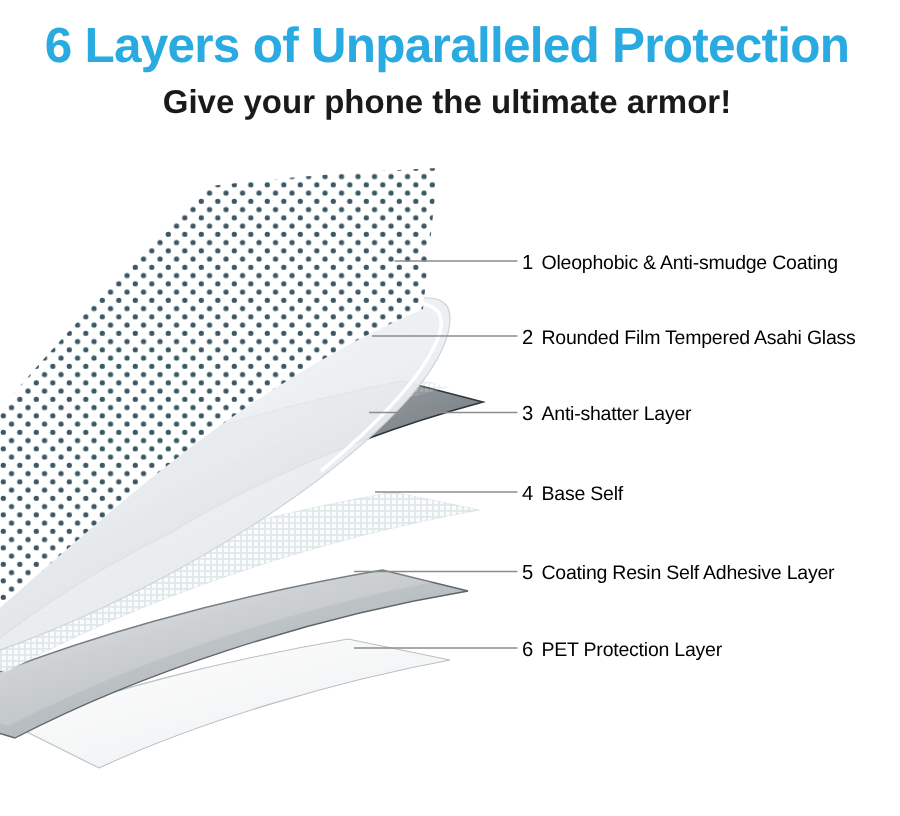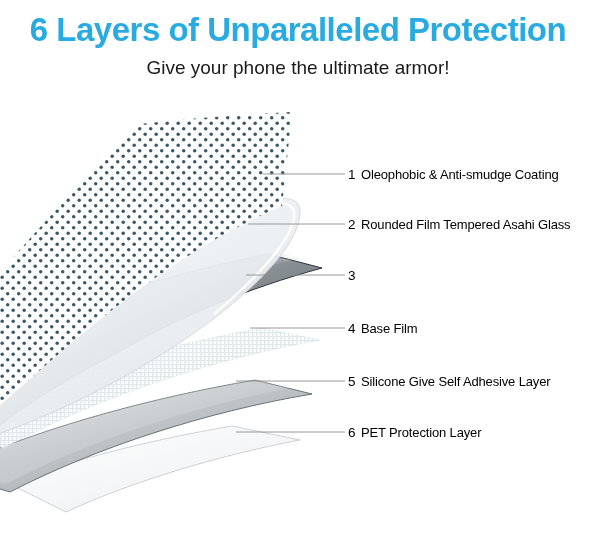--- a/index.html
+++ b/index.html
@@ -15,21 +15,21 @@
   .header{position:absolute;left:2px;top:0;width:592px;text-align:center;}
   .title{
     margin:0;padding:0;
     font-size:33px;line-height:40px;font-weight:bold;
     letter-spacing:-0.5px;
     color:#29abe2;
     padding-top:10px;
   }
   .subtitle{
     margin:0;padding:0;
-    font-size:19px;line-height:28px;font-weight:normal;
+    font-size:22px;line-height:28px;font-weight:bold;
     color:#1a1a1a;
     padding-top:4px;
   }
 
   
   .illus{position:absolute;left:0;top:88px;width:600px;height:456px;}
   .illus svg{display:block;width:600px;height:456px;}
 
   
   .labels{position:absolute;left:0;top:0;width:600px;height:544px;pointer-events:none;}
@@ -170,30 +170,31 @@
       <span class="label-text">Oleophobic &amp; Anti-smudge Coating</span>
     </div>
 
     <div class="label-row" style="top:215px">
       <span class="label-num">2</span>
       <span class="label-text">Rounded Film Tempered Asahi Glass</span>
     </div>
 
     <div class="label-row" style="top:266px">
       <span class="label-num">3</span>
+      <span class="label-text">Anti-shatter Layer</span>
     </div>
 
     <div class="label-row" style="top:319px">
       <span class="label-num">4</span>
-      <span class="label-text">Base Film</span>
+      <span class="label-text">Base Self</span>
     </div>
 
     <div class="label-row" style="top:372px">
       <span class="label-num">5</span>
-      <span class="label-text">Silicone Give Self Adhesive Layer</span>
+      <span class="label-text">Coating Resin Self Adhesive Layer</span>
     </div>
 
     <div class="label-row" style="top:423px">
       <span class="label-num">6</span>
       <span class="label-text">PET Protection Layer</span>
     </div>
 
   </div>
 </div>
 

